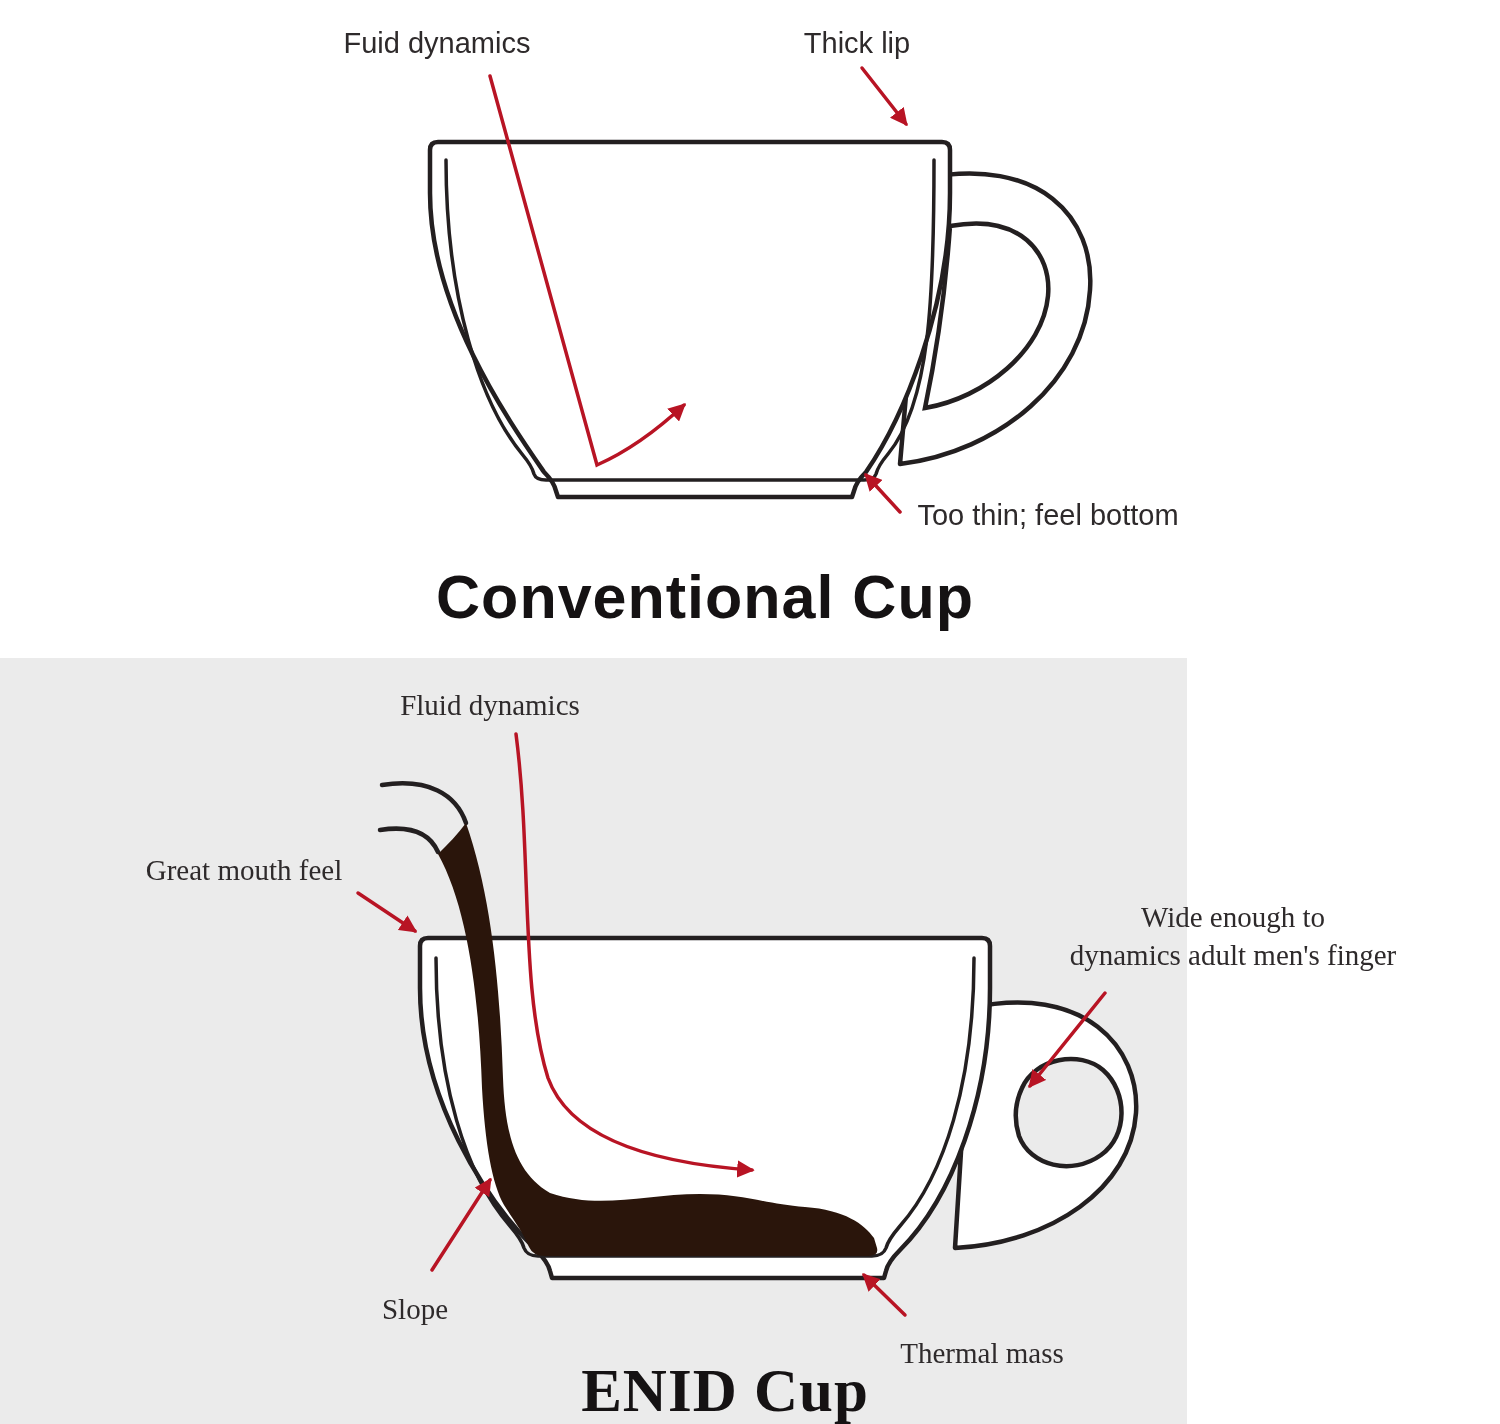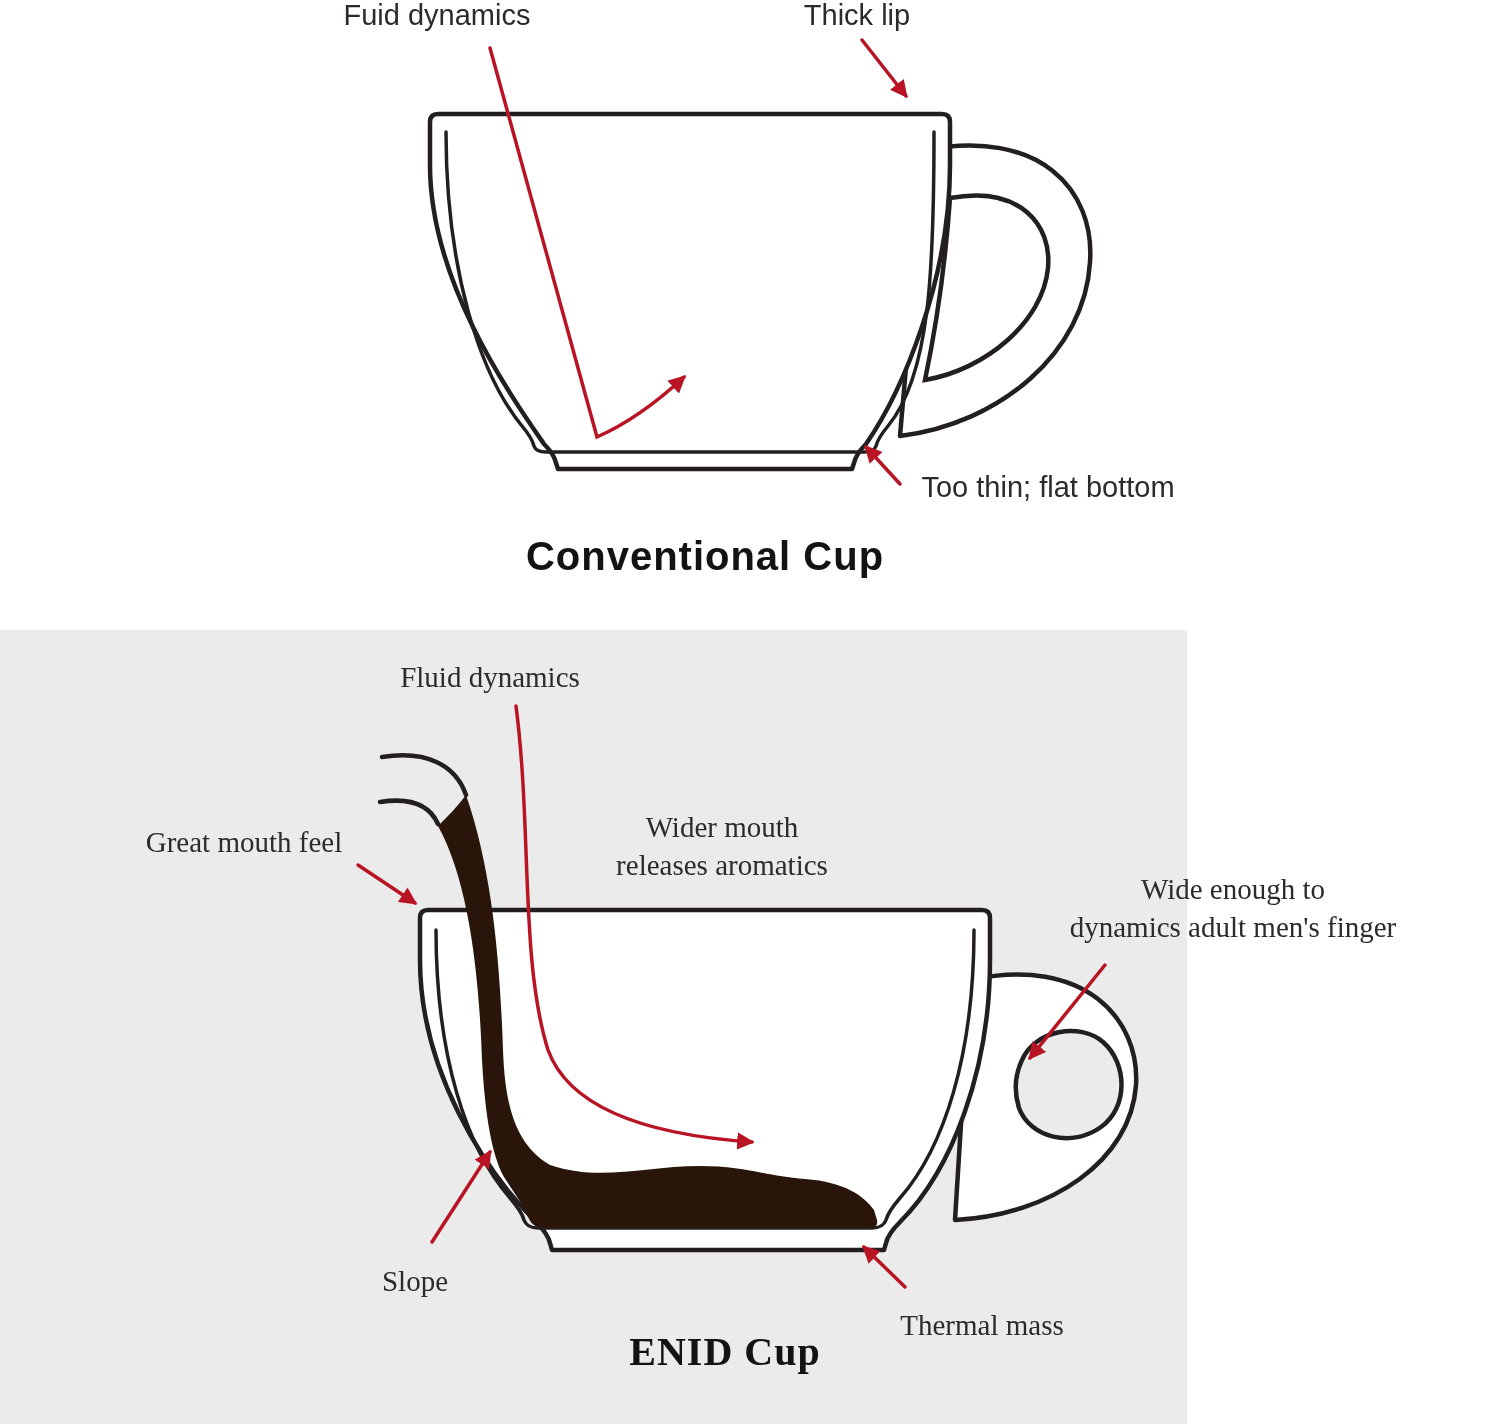--- a/index.html
+++ b/index.html
@@ -9,30 +9,30 @@
     --panel-bottom-bg:#ebebeb;
     --coffee:#2a150b;
     --text:#2e2a2b;
     --title:#151213;
   }
   html,body{margin:0;padding:0;background:#ffffff;}
   .stage{
     position:relative;width:1500px;height:1424px;overflow:hidden;
     font-family:"Liberation Sans", sans-serif;
   }
-  .panel{position:absolute;left:0;width:1187px;}
+  .panel{position:absolute;left:0;width:1187px;margin-top:28px;}
   .panel-top{top:0;height:630px;background:var(--panel-top-bg);}
   .panel-bottom{top:630px;height:794px;background:var(--panel-bottom-bg);font-family:Liberation Serif, serif;}
   .panel svg{position:absolute;left:0;top:0;display:block;}
   .label{
     position:absolute;color:var(--text);font-size:29px;line-height:38px;
     white-space:nowrap;transform:translateX(-50%);text-align:center;
   }
   .title{
-    position:absolute;transform:translateX(-50%);font-size:40px;font-weight:bold;
+    position:absolute;transform:translateX(-50%);font-size:61px;font-weight:bold;
     color:var(--title);letter-spacing:1px;white-space:nowrap;
   }
   .body-fill{fill:#ffffff;stroke:var(--line);stroke-width:4.5;stroke-linejoin:round;}
   .inner{fill:none;stroke:var(--line);stroke-width:3.5;stroke-linecap:round;stroke-linejoin:round;}
   .hole-top{fill:var(--panel-top-bg);stroke:var(--line);stroke-width:4.5;}
   .hole-bottom{fill:var(--panel-bottom-bg);stroke:var(--line);stroke-width:4.5;}
   .spout{fill:none;stroke:var(--line);stroke-width:4.5;stroke-linecap:round;}
   .arrow{fill:none;stroke:var(--accent-red);stroke-width:3.5;stroke-linecap:round;}
   .ah{fill:var(--accent-red);}
   .coffee{fill:var(--coffee);stroke:none;}
@@ -57,21 +57,21 @@
 
       <path class="inner" d="M 446 132 C 446 270 480 375 522 426 Q 532 438 534 446 Q 536 452 546 452 H 864 Q 874 452 876 446 Q 878 438 888 426 C 930 375 934 270 934 132"></path>
 
       <path class="arrow" marker-end="url(#ah-top)" d="M 490 48 L 597 437 Q 640 418 684 377"></path>
       <path class="arrow" marker-end="url(#ah-top)" d="M 862 40 L 906 96"></path>
       <path class="arrow" marker-end="url(#ah-top)" d="M 900 484 L 866 447"></path>
     </svg>
 
     <div class="label" style="left:437px;top:-4px">Fuid dynamics</div>
     <div class="label" style="left:857px;top:-4px">Thick lip</div>
-    <div class="label" style="left:1048px;top:468px">Too thin; flat bottom</div>
+    <div class="label" style="left:1048px;top:468px">Too thin; feel bottom</div>
     <div class="title" style="left:705px;top:534px">Conventional Cup</div>
   </div>
 
   <div class="panel panel-bottom">
     <svg width="1500" height="794" viewBox="0 0 1500 794">
       <defs>
         <marker id="ah-bot" viewBox="0 0 10 10" refX="8.5" refY="5" markerWidth="5" markerHeight="5" orient="auto-start-reverse">
           <path d="M0 0 L10 5 L0 10 z" class="ah"></path>
         </marker>
       </defs>
@@ -103,24 +103,20 @@
 
       <path class="arrow" marker-end="url(#ah-bot)" d="M 358 235 L 415 273"></path>
       <path class="arrow" marker-end="url(#ah-bot)" d="M 516 76 C 532 200 520 330 548 420 C 570 480 650 505 752 512"></path>
       <path class="arrow" marker-end="url(#ah-bot)" d="M 1105 335 L 1030 428"></path>
       <path class="arrow" marker-end="url(#ah-bot)" d="M 432 612 L 490 522"></path>
       <path class="arrow" marker-end="url(#ah-bot)" d="M 905 657 L 864 617"></path>
     </svg>
 
     <div class="label" style="left:490px;top:28px">Fluid dynamics</div>
     <div class="label" style="left:244px;top:193px">Great mouth feel</div>
-    <div class="label" style="left:722px;top:178px">
-      <div>Wider mouth</div>
-      <div>releases aromatics</div>
-    </div>
     <div class="label" style="left:1233px;top:240px">
       <div>Wide enough to</div>
       <div>dynamics adult men's finger</div>
     </div>
     <div class="label" style="left:415px;top:632px">Slope</div>
     <div class="label" style="left:982px;top:676px">Thermal mass</div>
     <div class="title" style="left:725px;top:698px">ENID Cup</div>
   </div>
 
 </div>

